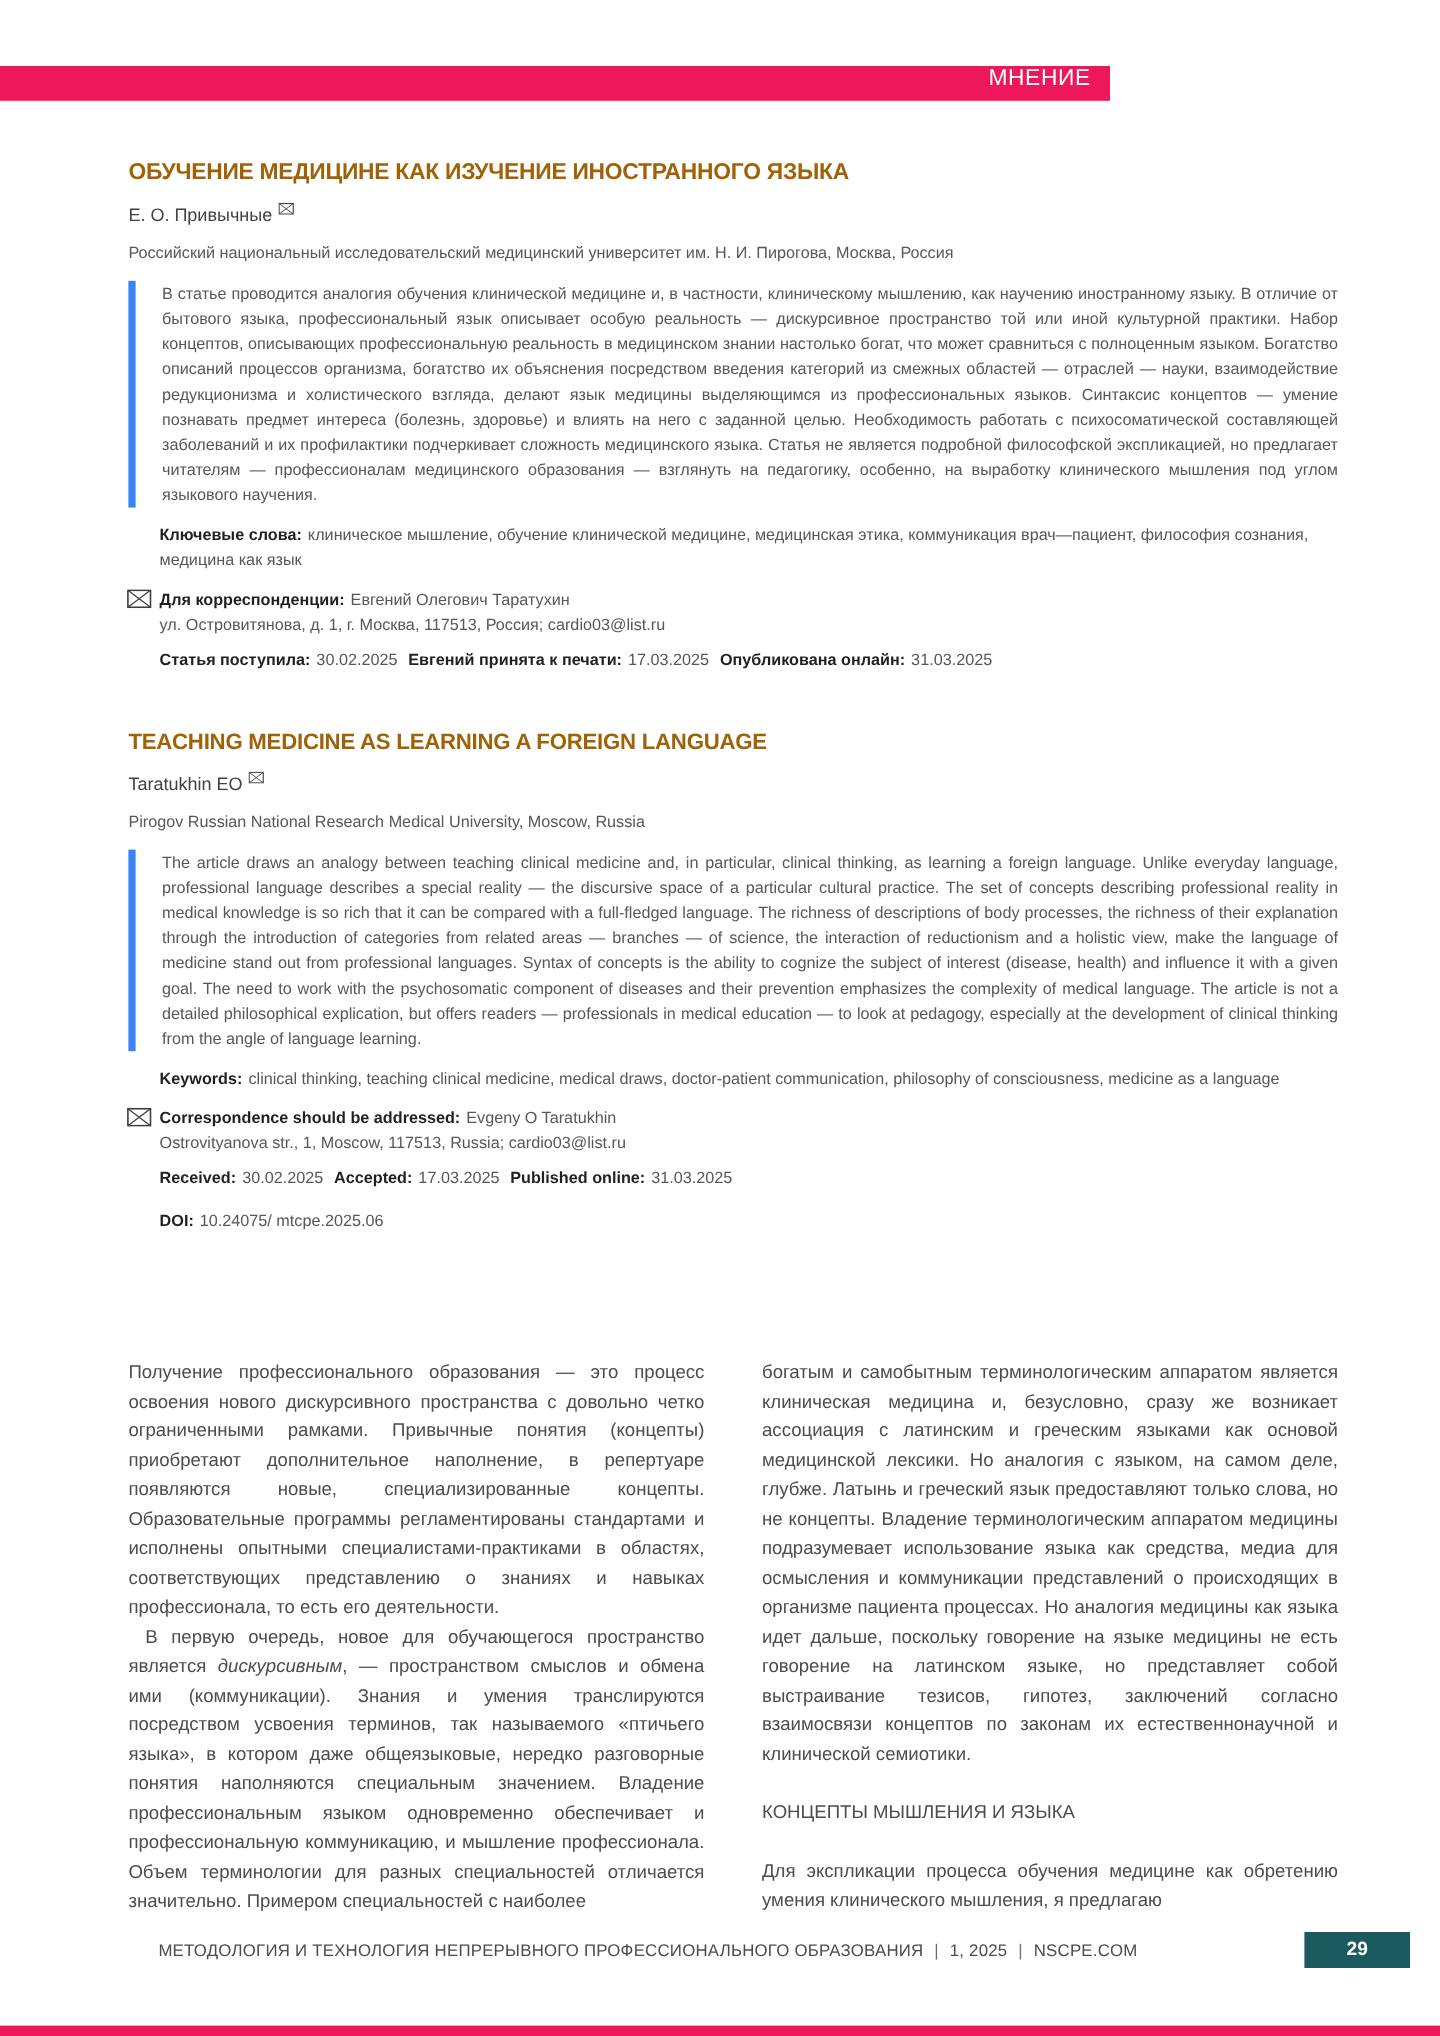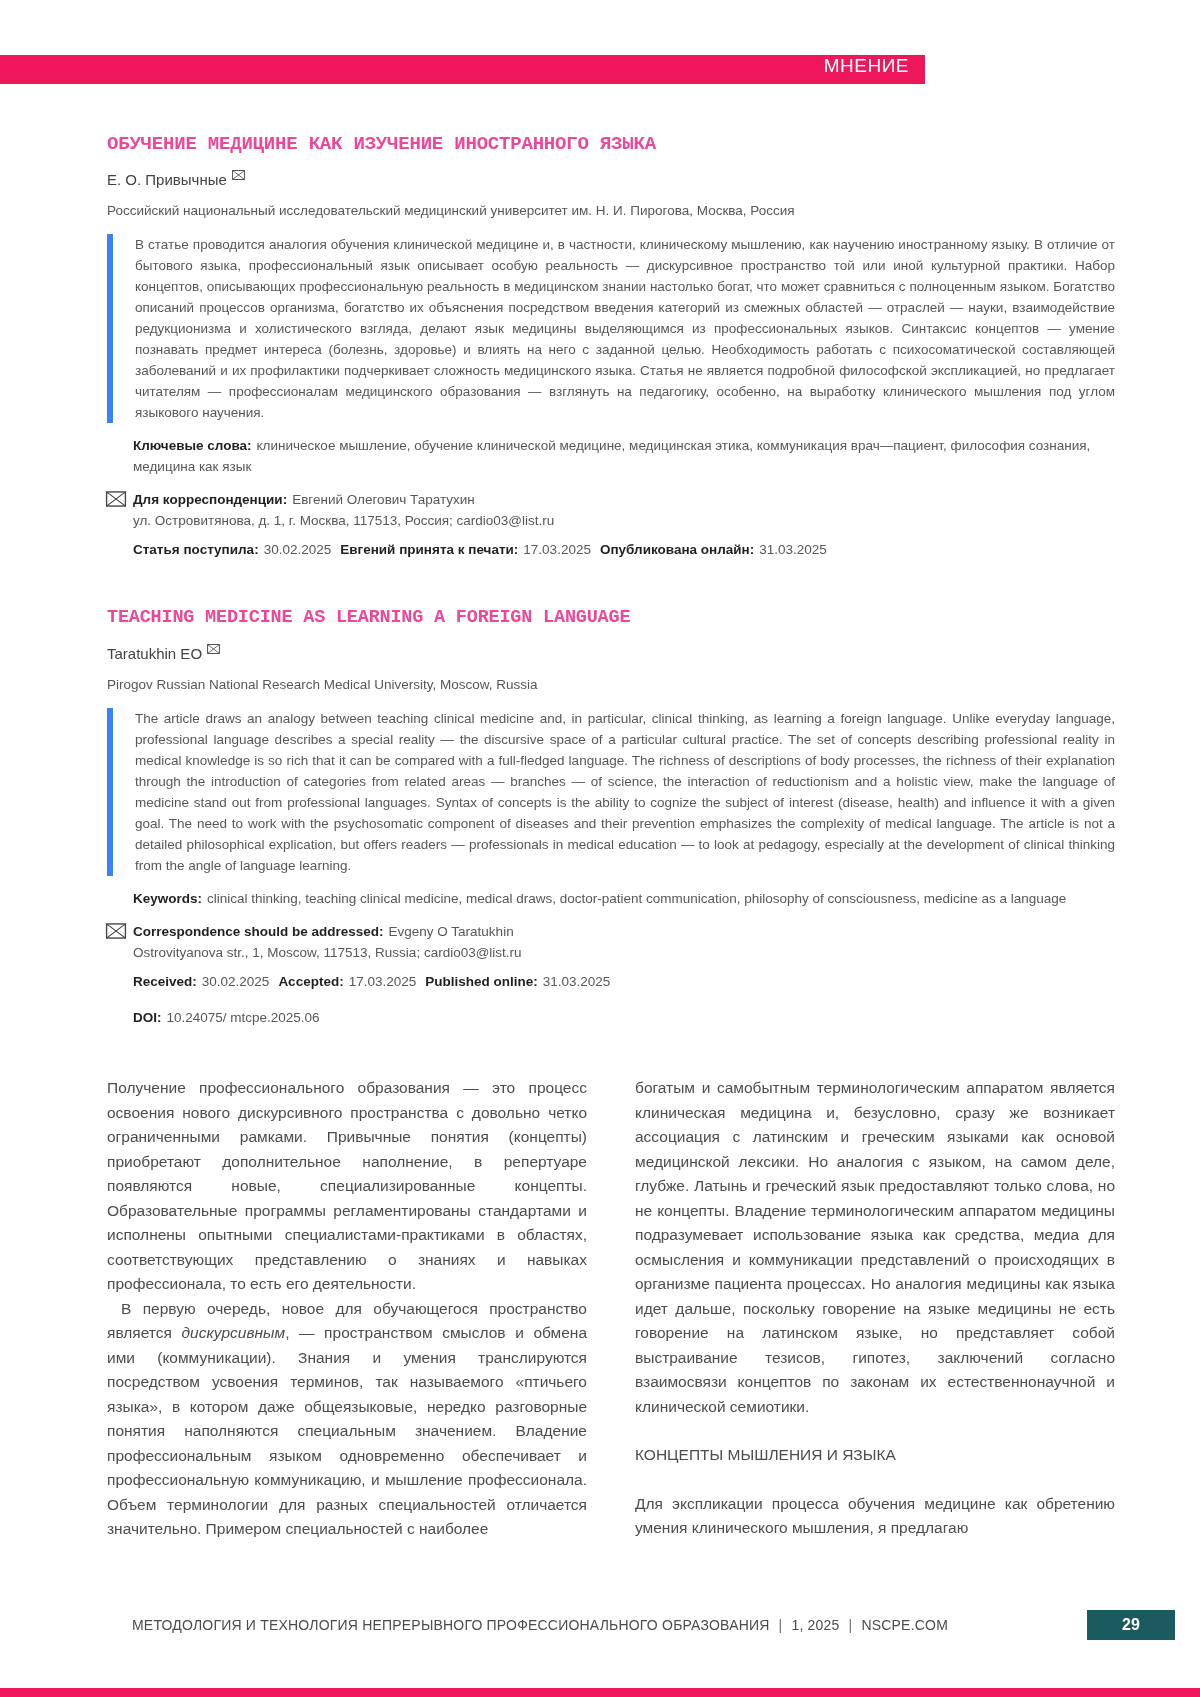--- a/index.html
+++ b/index.html
@@ -11,21 +11,21 @@
   .top-bar {
     position:absolute; top:55px; left:0; width:925px; height:29px;
     background:#ed175a; display:flex; align-items:flex-start; justify-content:flex-end;
     padding-right:16px; box-sizing:border-box;
   }
   .top-bar .label { color:#ffffff; font-size:19px; letter-spacing:0.5px; }
 
   .content { position:absolute; left:107px; top:84px; width:1008px; }
 
   .title { margin:49px 0 0 0; font-size:19px; line-height:22px; font-weight:bold;
-           color:#ec4899; letter-spacing:-0.2px;font-family:Liberation Mono, monospace; }
+           color:#a16207; letter-spacing:-0.2px; }
   .title.en { margin-top:47px; font-size:18.5px; }
 
   .author-line { margin-top:11px; font-size:15px; line-height:18px; color:#404245; }
   .sup-env { margin-left:5px; vertical-align:5px; }
 
   .affiliation { margin-top:13px; font-size:13.5px; line-height:18px; color:#55575a; }
 
   .abstract {
     margin-top:14px; border-left:6px solid #3b82f6; padding-left:22px;
     font-size:13.5px; line-height:21px; text-align:justify; color:#55575a;
@@ -34,21 +34,21 @@
   .meta { position:relative; padding-left:26px; font-size:13.5px; line-height:21px; color:#55575a; }
   .lbl { font-weight:bold; color:#231f20; margin-right:5px; }
   .val { color:#55575a; margin-right:9px; }
   .keywords { margin-top:12px; }
   .corr { margin-top:12px; }
   .corr .env-lg { position:absolute; left:-2px; top:2px; }
   .dates { margin-top:8px; }
   .doi { margin-top:15px; }
 
   .body-cols {
-    display:flex; gap:48px; margin-top:48px;
+    display:flex; gap:48px; margin-top:104px;
     font-size:15.5px; line-height:24.5px; color:#4b4c4e; text-align:justify;
   }
   .col { width:484px; }
   .col p { margin:0; }
   .col p.indent { text-indent:14px; }
   .sec-heading { margin:24px 0; font-size:15.5px; line-height:24.5px; font-weight:normal; color:#4b4c4e; }
   .ital { font-style:italic; }
 
   .footer { position:absolute; top:1610px; left:0; width:1200px; height:30px; }
   .footer-text {

